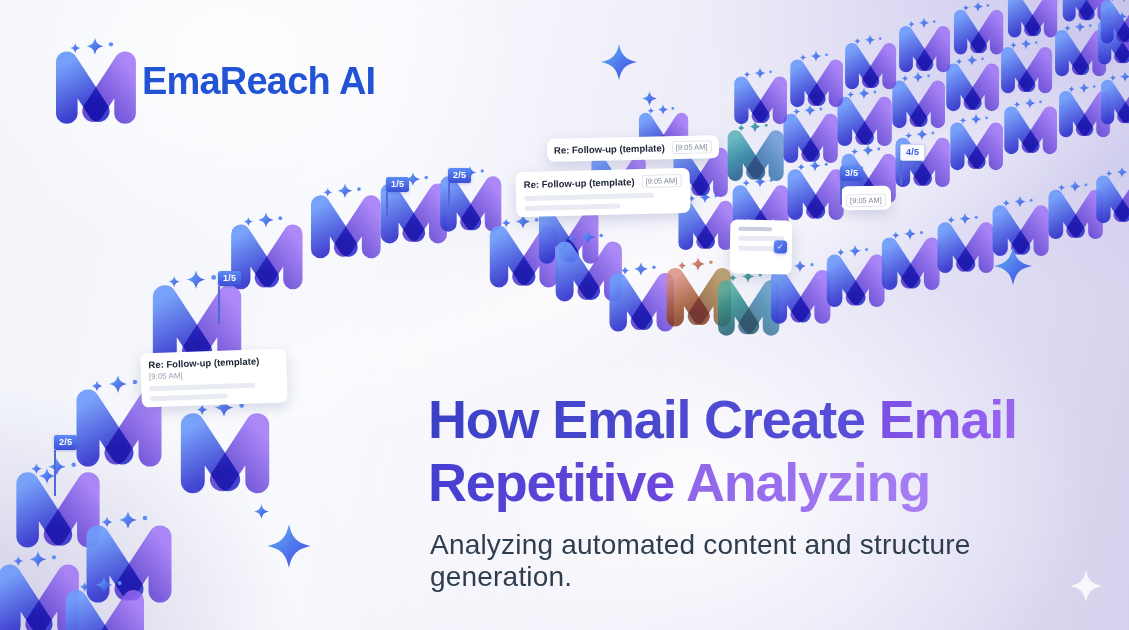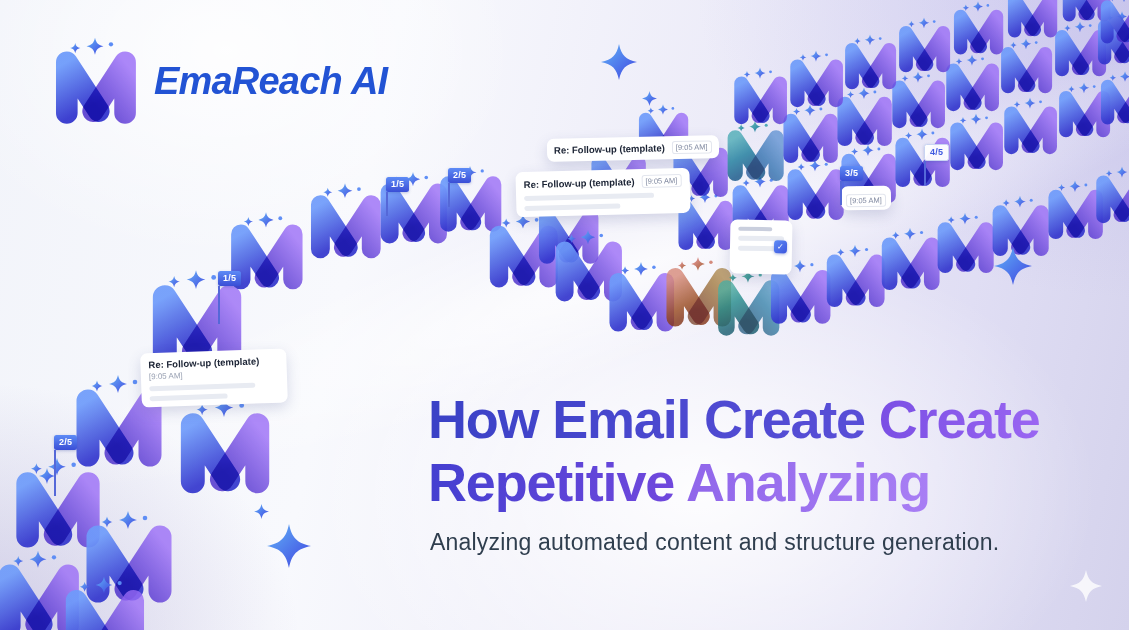--- a/index.html
+++ b/index.html
@@ -22,21 +22,21 @@
     transform: rotate(-19deg);
     background: radial-gradient(58% 46% at 50% 50%, rgba(255,255,255,.78), rgba(255,255,255,0) 72%);
   }
 
   #icon-field { position: absolute; inset: 0; z-index: 2; }
   .plogo { position: absolute; overflow: visible; opacity: .97; }
   .pstar { position: absolute; overflow: visible; }
   .pstar-w { opacity: .8; }
 
   
-  .logo { position: absolute; left: 48px; top: 34px; display: flex; align-items: center; gap: 12px; z-index: 7; font-style: italic; }
+  .logo { position: absolute; left: 48px; top: 34px; display: flex; align-items: center; gap: 0; z-index: 7; }
   .logo-mark { width: 94px; height: 94px; overflow: visible; }
   .logo-text { font-size: 38px; font-weight: 700; color: var(--brand_blue,#2253d4); letter-spacing: -0.8px; }
   .logo-text .ai { font-weight: 800; margin-left: 9px; }
 
   
   .flag { position: absolute; z-index: 6; }
   .flag::before { content: ""; position: absolute; left: 0; top: 100%; width: 1.5px; height: 24px; background: #5568d8; }
   .flag.tall::before { height: 38px; }
   .flag.taller::before { height: 46px; }
   .pennant { display: inline-block; background: linear-gradient(180deg,#5d8bf6,#3a4ed6); color: #fff;
@@ -60,21 +60,21 @@
     text-align: center; box-shadow: 0 1px 3px rgba(60,80,180,.4); }
 
   
   .hero { position: absolute; left: 428px; top: 388px; width: 665px; z-index: 7; }
   .headline { margin: 0; font-size: 54px; font-weight: 600; letter-spacing: -1.2px; line-height: 1.16; }
   .headline span { -webkit-background-clip: text; background-clip: text; color: transparent; }
   .g1 { background-image: linear-gradient(90deg,#3a41c6,#5a4fd8); }
   .g2 { background-image: linear-gradient(90deg,#7a4fe4,#9a66f2); }
   .g3 { background-image: linear-gradient(90deg,#443fd0,#7048dd); font-weight: 700; }
   .g4 { background-image: linear-gradient(90deg,#8f65ea,#a87ef4); }
-  .subtitle { margin: 16px 0 16px 2px; font-size: 23px; font-weight: 500; color: var(--subtitle_gray,#2f3e4e); letter-spacing: .2px; }
+  .subtitle { margin: 16px 0 16px 2px; font-size: 28px; font-weight: 500; color: var(--subtitle_gray,#2f3e4e); letter-spacing: .2px; }
 </style>
 </head>
 <body>
 
 <div class="canvas">
 
   <svg width="0" height="0" style="position:absolute" aria-hidden="true">
     <defs>
       <linearGradient id="gB" x1="0" y1="0" x2="0.35" y2="1">
         <stop offset="0" stop-color="#6e9bfa"></stop>
@@ -326,33 +326,33 @@
   <div class="flag" style="left:386px;top:173px">
     <span class="pennant">1/5</span></div>
   <div class="flag" style="left:448px;top:164px">
     <span class="pennant">2/5</span></div>
   <div class="flag tall" style="left:218px;top:267px">
     <span class="pennant">1/5</span></div>
   <div class="flag taller" style="left:54px;top:431px">
     <span class="pennant">2/5</span></div>
   <div class="flag" style="left:840px;top:162px">
     <span class="pennant">3/5</span></div>
-  <div class="flag light" style="left:924px;top:141px">
+  <div class="flag light" style="left:900px;top:141px">
     <span class="pennant">4/5</span></div>
 
   <header class="logo">
     <svg class="logo-mark" viewBox="0 0 100 100">
         <use href="#logoSym"></use>
       </svg>
     <div class="logo-text">
       <span>EmaReach</span><span class="ai">AI</span>
     </div>
   </header>
 
   <section class="hero">
     <h1 class="headline">
-      <span class="g1">How Email Create </span><span class="g2">Create</span><br>
+      <span class="g1">How Email Create </span><span class="g2">Email</span><br>
       <span class="g3">Repetitive</span><span class="g4"> Analyzing</span>
     </h1>
     <p class="subtitle">Analyzing automated content and structure generation.</p>
   </section>
 
 </div>
 
 </body></html>

